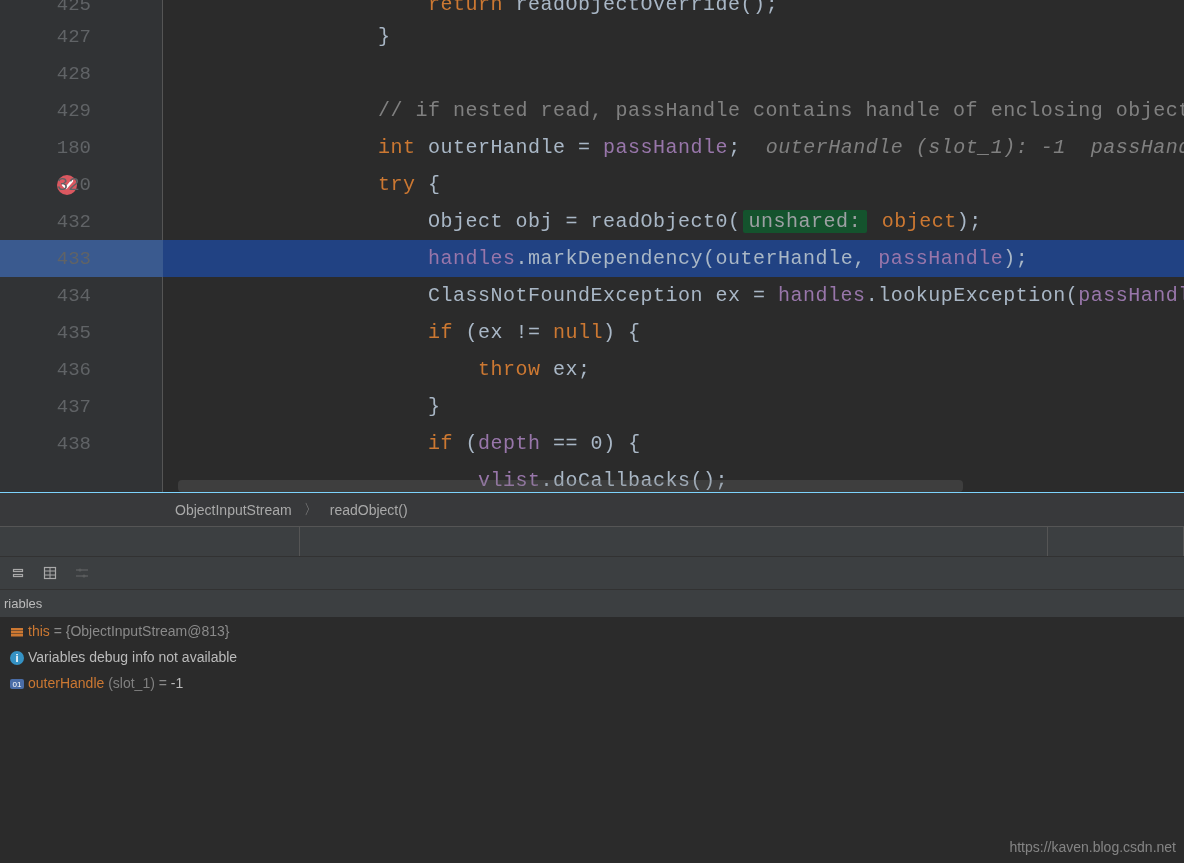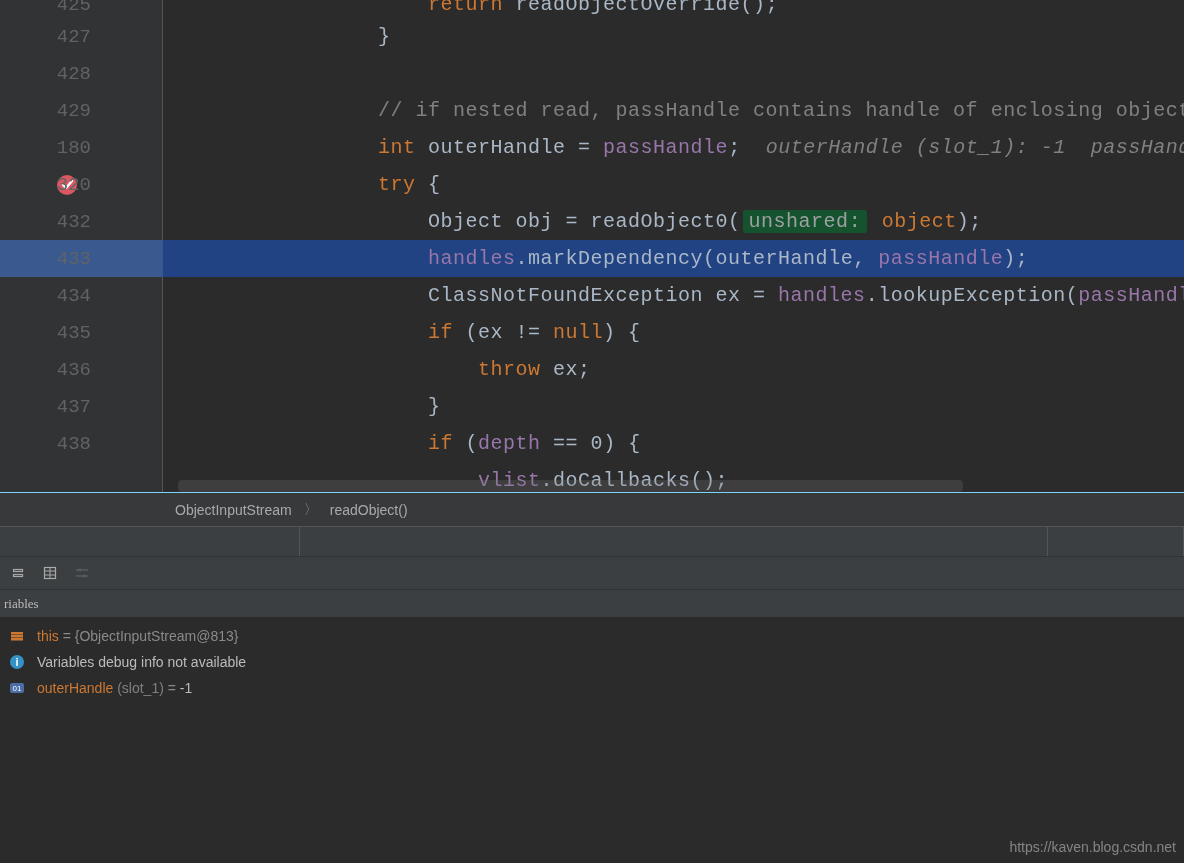--- a/index.html
+++ b/index.html
@@ -149,39 +149,38 @@
   align-items: center;
   justify-content: center;
   margin: 0 2px;
   position: relative;
 }
 .var-header {
   height: 28px;
   background: #3c3f41;
   color: #bbbbbb;
   font-size: 13px;
-  font-family: Liberation Serif, serif;
+  font-family: Liberation Sans, sans-serif;
   display: flex;
   align-items: center;
   padding-left: 4px;
   border-top: 1px solid #323232;
 }
 .var-panel {
   background: #2b2b2b;
   height: 246px;
   padding: 6px 8px;
   font-family: Tahoma, Arial, sans-serif;
   font-size: 14px;
   color: #bbbbbb;
 }
 .var-row {
   height: 26px;
   display: flex;
-  align-items: center;
-  gap: 11px;
+  gap: 2px;
 }
 .var-icon {
   width: 18px;
   height: 18px;
   display: flex;
   align-items: center;
   justify-content: center;
 }
 .var-name { color: #cc7832; }
 .var-name2 { color: #cc7832; }

